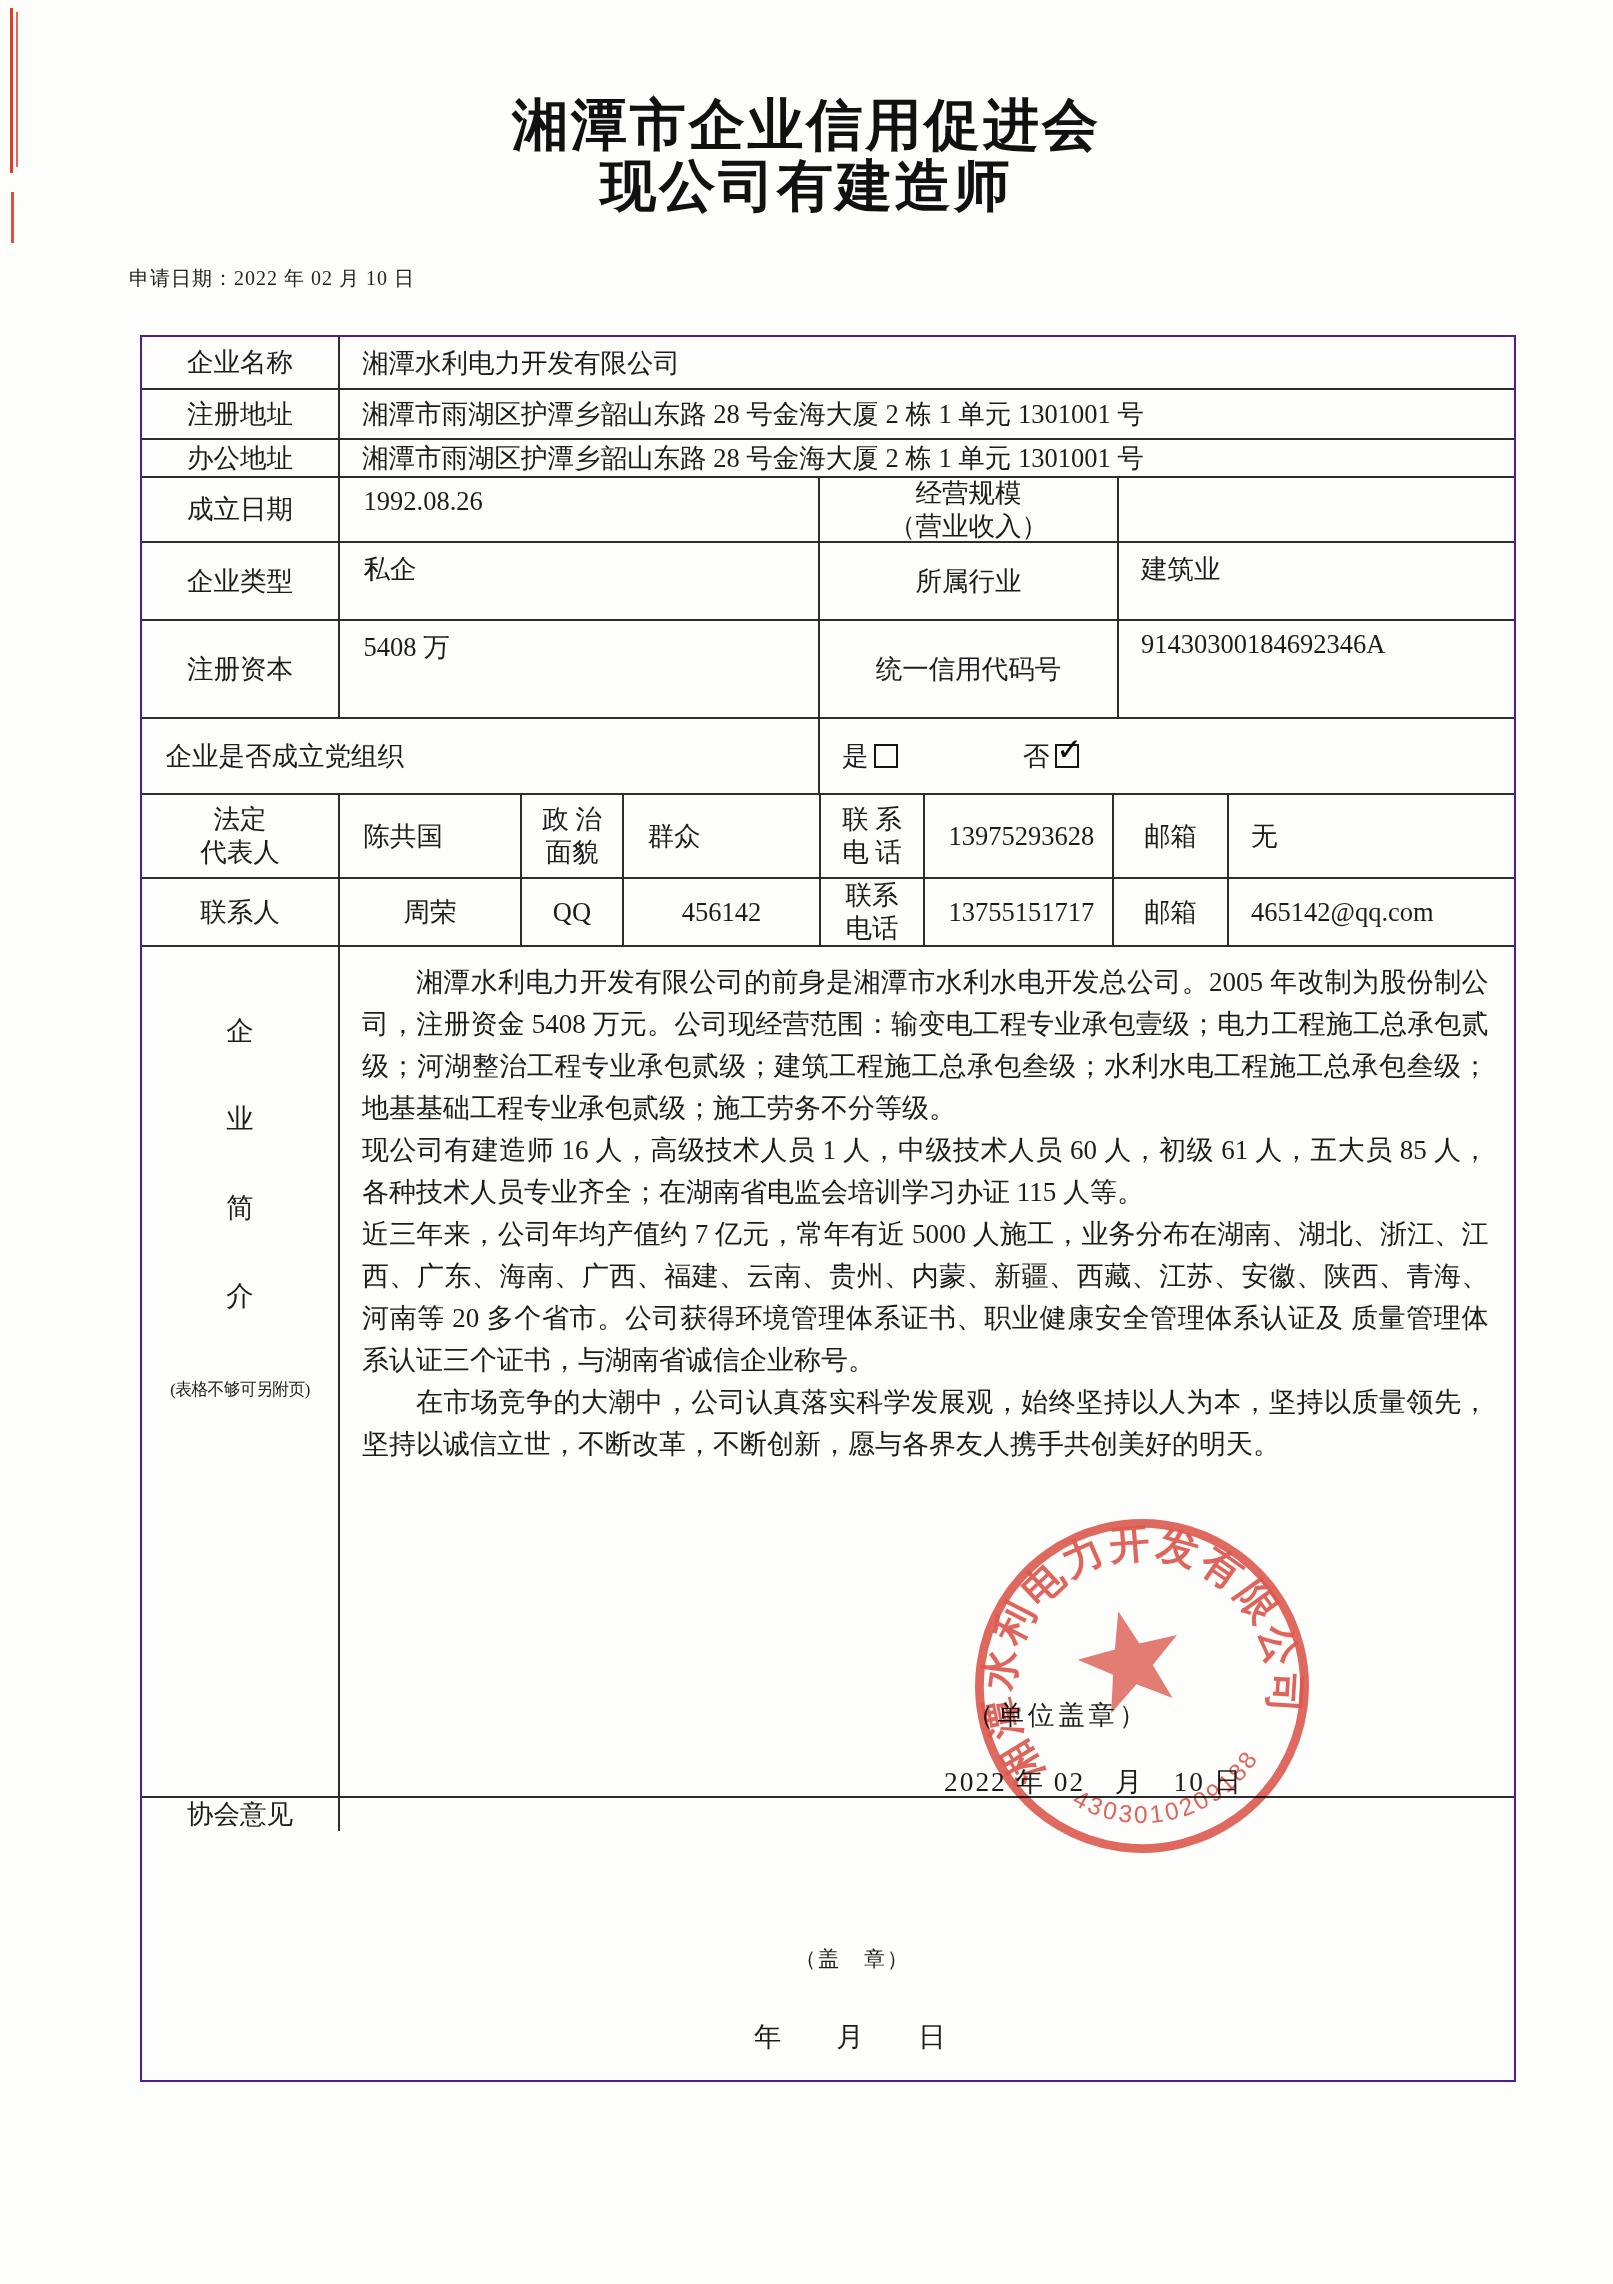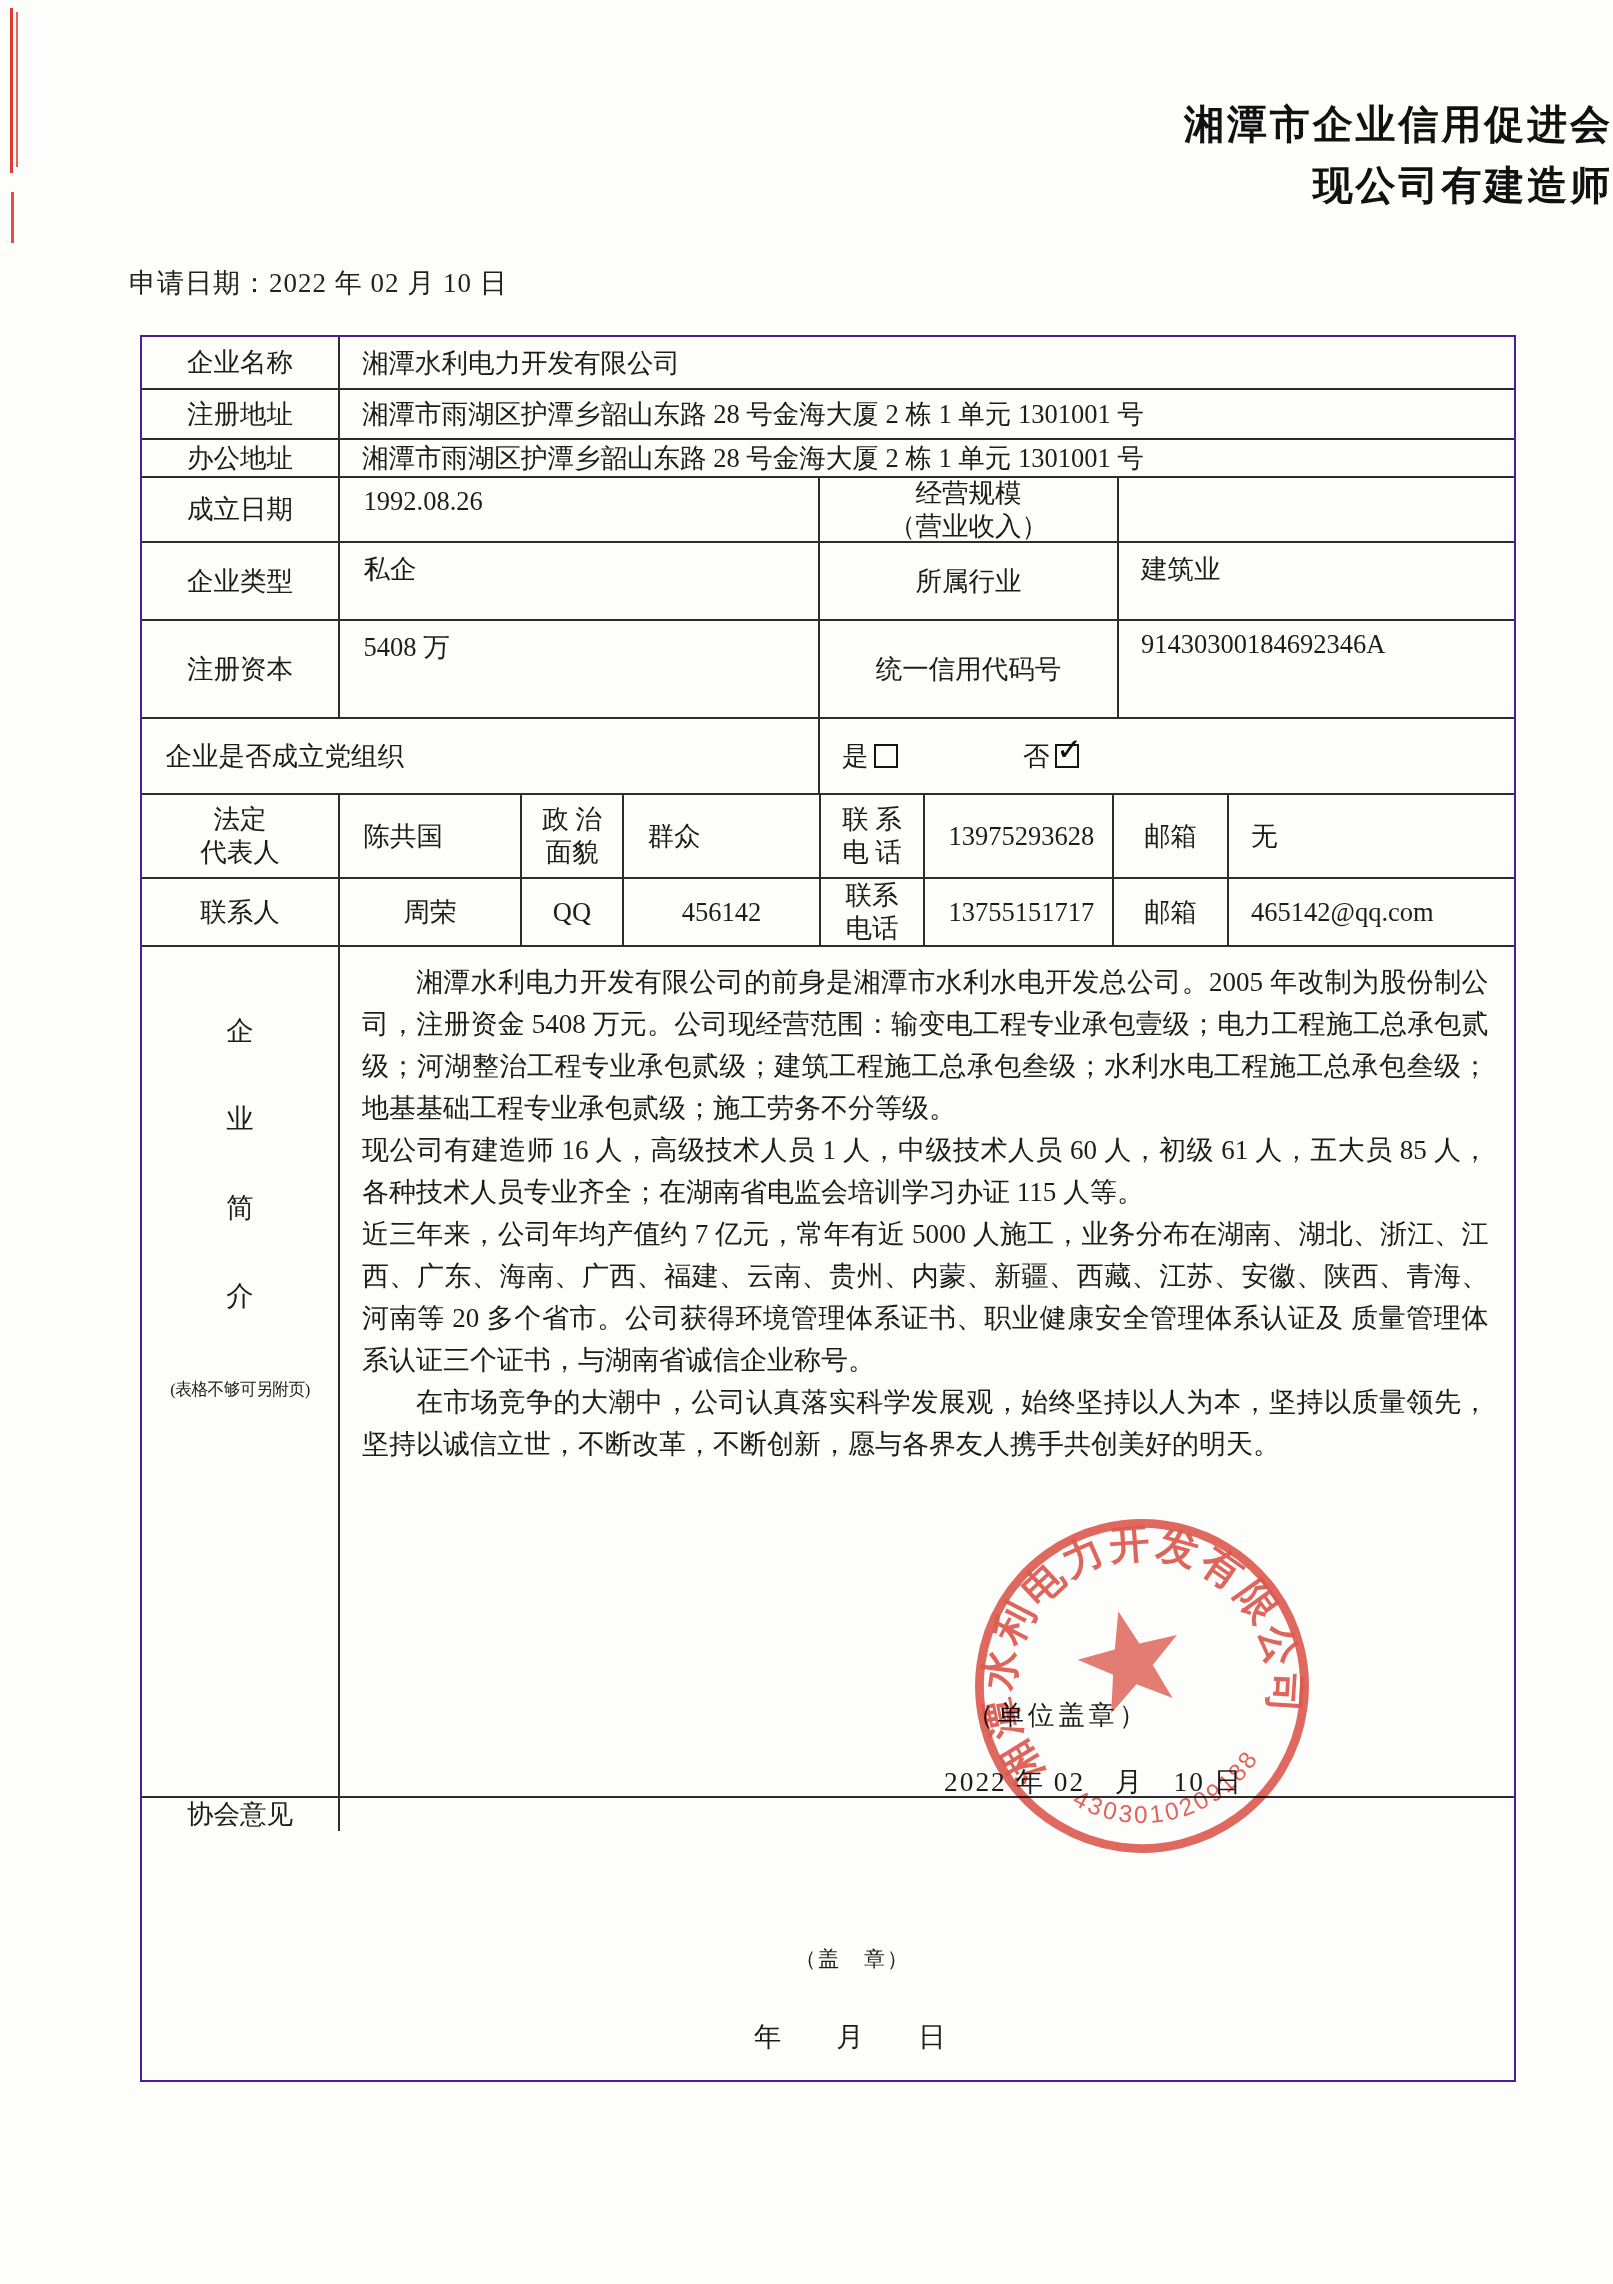--- a/index.html
+++ b/index.html
@@ -12,28 +12,28 @@
     overflow:hidden;
   }
   
   .red-mark{position:absolute;background:#e23b2e;}
   .red-mark.a{left:9.8px;top:7.8px;width:2.9px;height:165px;}
   .red-mark.b{left:15.7px;top:11.8px;width:2px;height:155px;opacity:.8;}
   .red-mark.c{left:10.8px;top:192px;width:2.9px;height:51px;opacity:.9;}
 
   .title-block{
     position:absolute;left:0;top:94px;width:100%;
-    text-align:right;
+    text-align:center;
     font-family:"Liberation Sans","DejaVu Sans",sans-serif;
-    font-weight:700;font-size:40px;line-height:61px;
+    font-weight:700;font-size:56px;line-height:61px;
     letter-spacing:2.9px;color:#111;
   }
   .apply-date{
     position:absolute;left:129px;top:265px;
-    font-size:27px;letter-spacing:1px;color:#222;
+    font-size:20px;letter-spacing:1px;color:#222;
   }
 
   .form-table{
     position:absolute;left:140px;top:335px;width:1376px;
     border:2px solid #4c1d95;
     box-sizing:border-box;
     font-size:26.5px;
   }
   .trow{display:flex;border-bottom:2px solid #2d2d2d;box-sizing:border-box;}
   .trow:last-child{border-bottom:none;}

